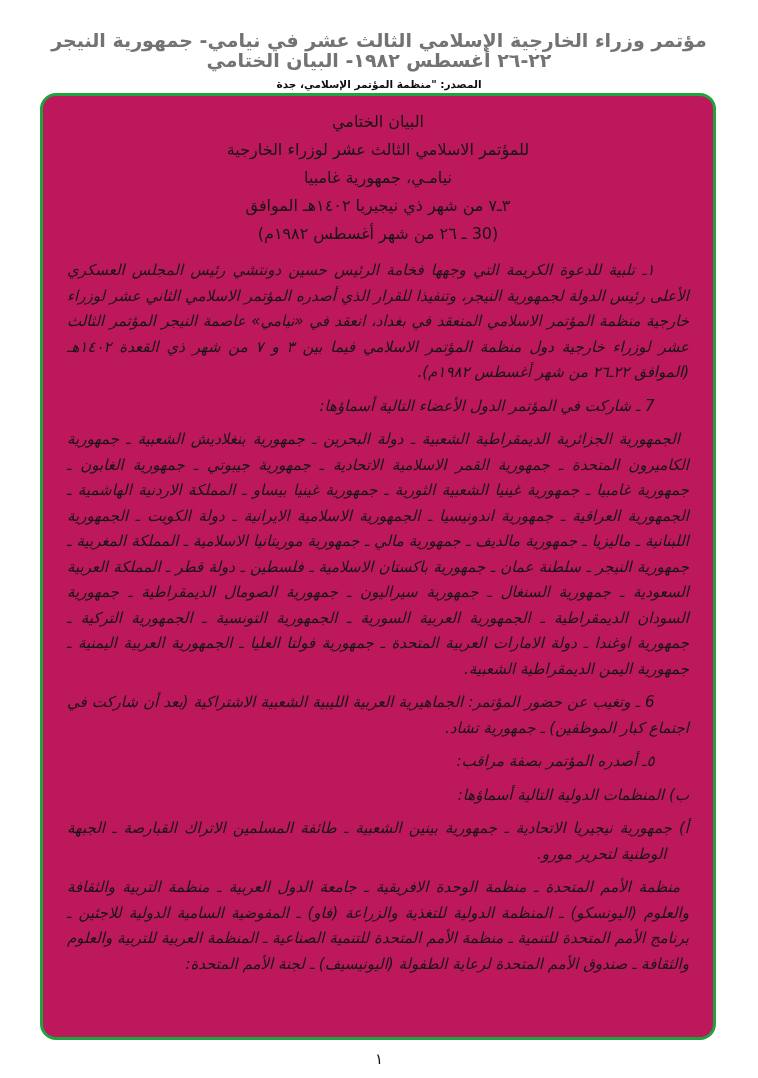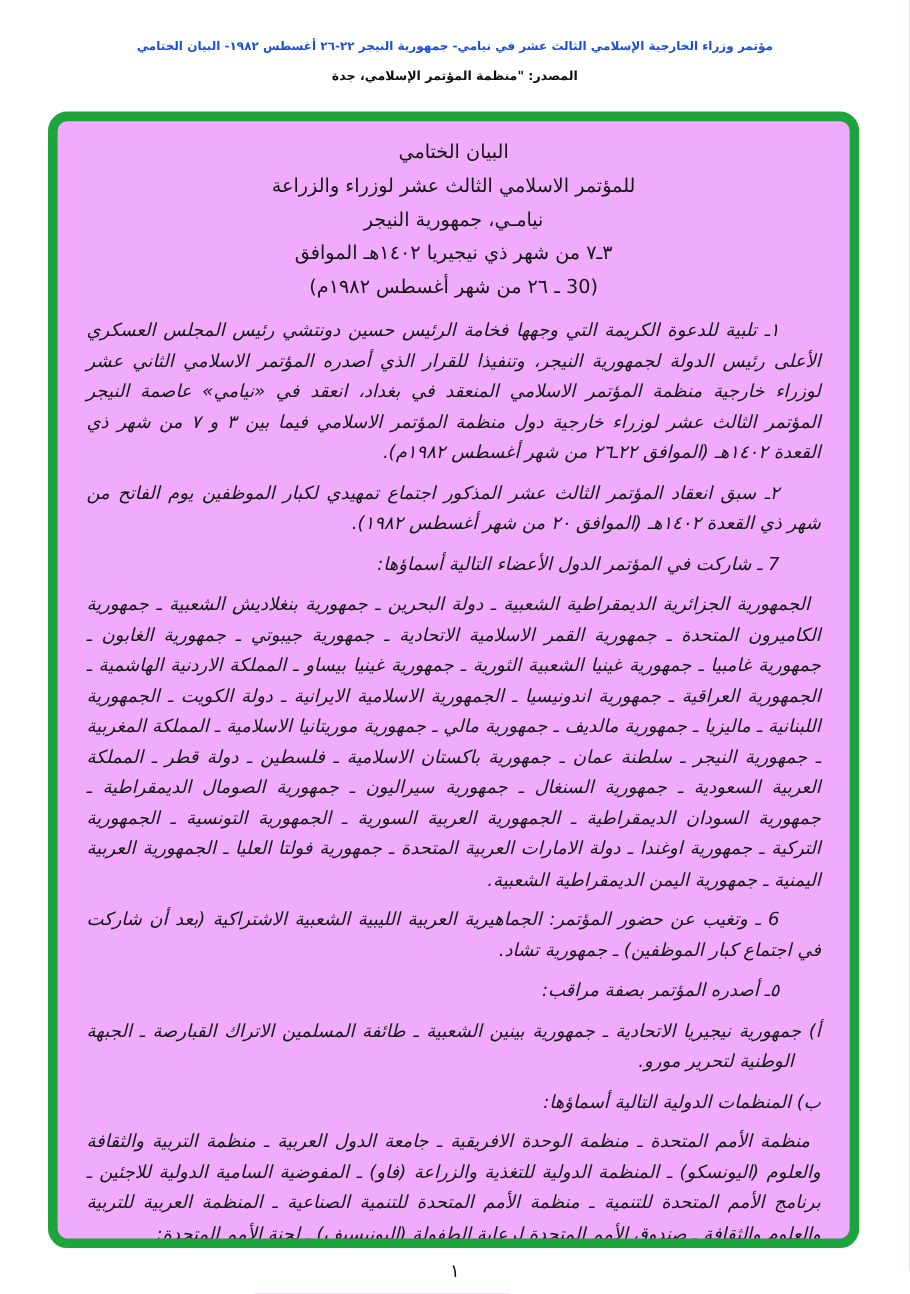--- a/index.html
+++ b/index.html
@@ -7,33 +7,33 @@
     width:758px; height:1078px;
     background:#ffffff;
     color:#151515;
     font-family:"DejaVu Sans","Liberation Sans",sans-serif;
     direction:rtl;
     position:relative;
     overflow:hidden;
   }
   .page-header { text-align:center; padding-top:30px; }
   .header-title {
-    font-size:10px; font-weight:bold; line-height:20px;
-    padding:0 32px; color:#1d4ed8;
+    font-size:19px; font-weight:bold; line-height:20px;
+    padding:0 32px; color:#737373;
   }
   .header-source { font-size:10.5px; font-weight:bold; margin-top:8px; color:#0d0d0d; }
 
   .doc-box {
     position:absolute; left:40px; top:93px;
     width:676px; height:947px;
     box-sizing:border-box;
-    border:8px solid #c4b5fd;
+    border:3px solid #c4b5fd;
     border-radius:16px;
     padding:12px 24px 2px 24px;
-    background:#f0abfc;
+    background:#be185d;
     overflow:hidden;
   }
   .doc-title { text-align:center; font-size:16px; line-height:28px; margin-bottom:10px; }
   .doc-title .title-line { white-space:nowrap; }
 
   .doc-body { font-size:15px; line-height:25.5px; text-align:justify; text-justify:inter-word;font-style:italic; }
   .doc-body .para { margin:0 0 8px 0; }
   .para.num  { text-indent:2.3em; }
   .para.list { text-indent:0.6em; }
   .para.hang { padding-right:1.5em; text-indent:-1.5em; }
@@ -47,31 +47,30 @@
 <body style="color: rgb(21, 21, 21);">
 
 <div class="page-header">
   <div class="header-title">مؤتمر وزراء الخارجية الإسلامي الثالث عشر في نيامي- جمهورية النيجر ٢٢-٢٦ أغسطس ١٩٨٢- البيان الختامي</div>
   <div class="header-source">المصدر: "منظمة المؤتمر الإسلامي، جدة</div>
 </div>
 
 <div class="doc-box" style="border-color: rgb(30, 164, 60);">
   <div class="doc-title">
       <div class="title-line">البيان الختامي</div>
-      <div class="title-line">للمؤتمر الاسلامي الثالث عشر لوزراء والزراعة</div>
-      <div class="title-line">نيامـي، جمهورية النيجر</div>
+      <div class="title-line">للمؤتمر الاسلامي الثالث عشر لوزراء الخارجية</div>
+      <div class="title-line">نيامـي، جمهورية غامبيا</div>
       <div class="title-line">٣ـ٧ من شهر ذي نيجيريا ١٤٠٢هـ الموافق</div>
       <div class="title-line">(30 ـ ٢٦ من شهر أغسطس ١٩٨٢م)</div>
     </div>
   <div class="doc-body">
       <div class="para num">١ـ تلبية للدعوة الكريمة التي وجهها فخامة الرئيس حسين دونتشي رئيس المجلس العسكري الأعلى رئيس الدولة لجمهورية النيجر، وتنفيذا للقرار الذي أصدره المؤتمر الاسلامي الثاني عشر لوزراء خارجية منظمة المؤتمر الاسلامي المنعقد في بغداد، انعقد في «نيامي» عاصمة النيجر المؤتمر الثالث عشر لوزراء خارجية دول منظمة المؤتمر الاسلامي فيما بين ٣ و ٧ من شهر ذي القعدة ١٤٠٢هـ (الموافق ٢٢ـ٢٦ من شهر أغسطس ١٩٨٢م).</div>
-      <div class="para num">٢ـ سبق انعقاد المؤتمر الثالث عشر المذكور اجتماع تمهيدي لكبار الموظفين يوم الفاتح من شهر ذي القعدة ١٤٠٢هـ (الموافق ٢٠ من شهر أغسطس ١٩٨٢).</div>
       <div class="para num">7 ـ شاركت في المؤتمر الدول الأعضاء التالية أسماؤها:</div>
       <div class="para list">الجمهورية الجزائرية الديمقراطية الشعبية ـ دولة البحرين ـ جمهورية بنغلاديش الشعبية ـ جمهورية الكاميرون المتحدة ـ جمهورية القمر الاسلامية الاتحادية ـ جمهورية جيبوتي ـ جمهورية الغابون ـ جمهورية غامبيا ـ جمهورية غينيا الشعبية الثورية ـ جمهورية غينيا بيساو ـ المملكة الاردنية الهاشمية ـ الجمهورية العراقية ـ جمهورية اندونيسيا ـ الجمهورية الاسلامية الايرانية ـ دولة الكويت ـ الجمهورية اللبنانية ـ ماليزيا ـ جمهورية مالديف ـ جمهورية مالي ـ جمهورية موريتانيا الاسلامية ـ المملكة المغربية ـ جمهورية النيجر ـ سلطنة عمان ـ جمهورية باكستان الاسلامية ـ فلسطين ـ دولة قطر ـ المملكة العربية السعودية ـ جمهورية السنغال ـ جمهورية سيراليون ـ جمهورية الصومال الديمقراطية ـ جمهورية السودان الديمقراطية ـ الجمهورية العربية السورية ـ الجمهورية التونسية ـ الجمهورية التركية ـ جمهورية اوغندا ـ دولة الامارات العربية المتحدة ـ جمهورية فولتا العليا ـ الجمهورية العربية اليمنية ـ جمهورية اليمن الديمقراطية الشعبية.</div>
       <div class="para num">6 ـ وتغيب عن حضور المؤتمر: الجماهيرية العربية الليبية الشعبية الاشتراكية (بعد أن شاركت في اجتماع كبار الموظفين) ـ جمهورية تشاد.</div>
       <div class="para num">٥ـ أصدره المؤتمر بصفة مراقب:</div>
+      <div class="para hang">ب) المنظمات الدولية التالية أسماؤها:</div>
       <div class="para hang">أ) جمهورية نيجيريا الاتحادية ـ جمهورية بينين الشعبية ـ طائفة المسلمين الاتراك القبارصة ـ الجبهة الوطنية لتحرير مورو.</div>
-      <div class="para hang">ب) المنظمات الدولية التالية أسماؤها:</div>
       <div class="para list">منظمة الأمم المتحدة ـ منظمة الوحدة الافريقية ـ جامعة الدول العربية ـ منظمة التربية والثقافة والعلوم (اليونسكو) ـ المنظمة الدولية للتغذية والزراعة (فاو) ـ المفوضية السامية الدولية للاجئين ـ برنامج الأمم المتحدة للتنمية ـ منظمة الأمم المتحدة للتنمية الصناعية ـ المنظمة العربية للتربية والعلوم والثقافة ـ صندوق الأمم المتحدة لرعاية الطفولة (اليونيسيف) ـ لجنة الأمم المتحدة:</div>
     </div>
 </div>
 
 <div class="page-number">١</div>
 
 </body></html>

